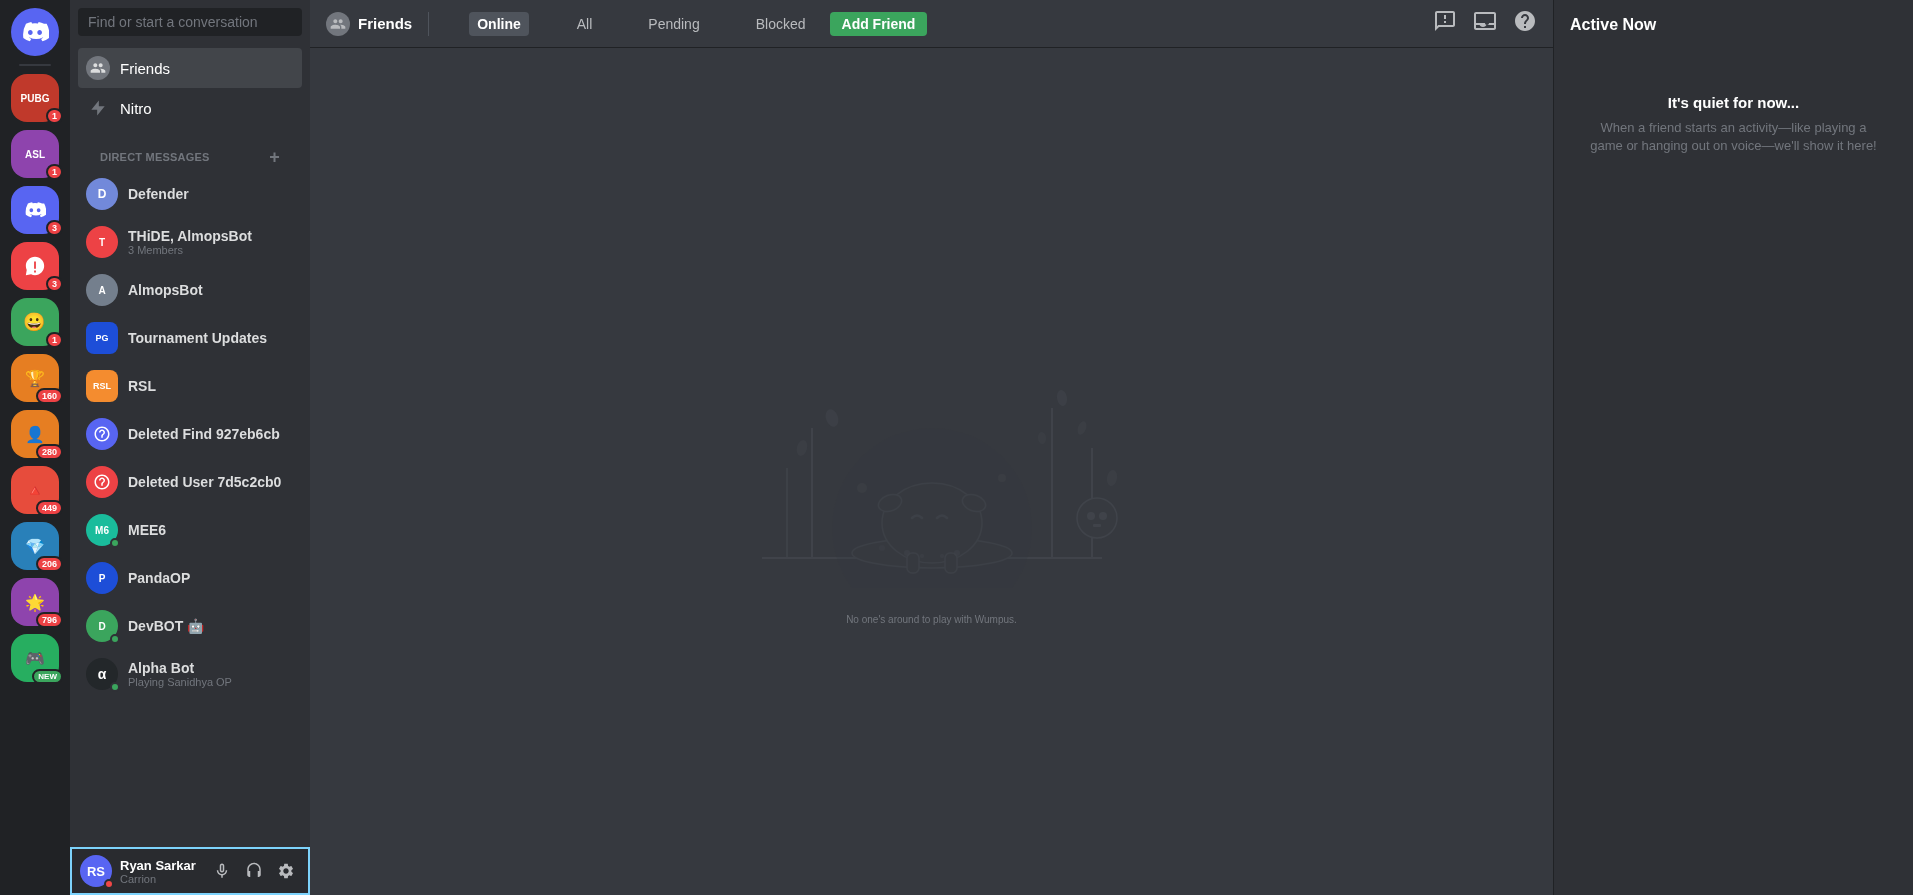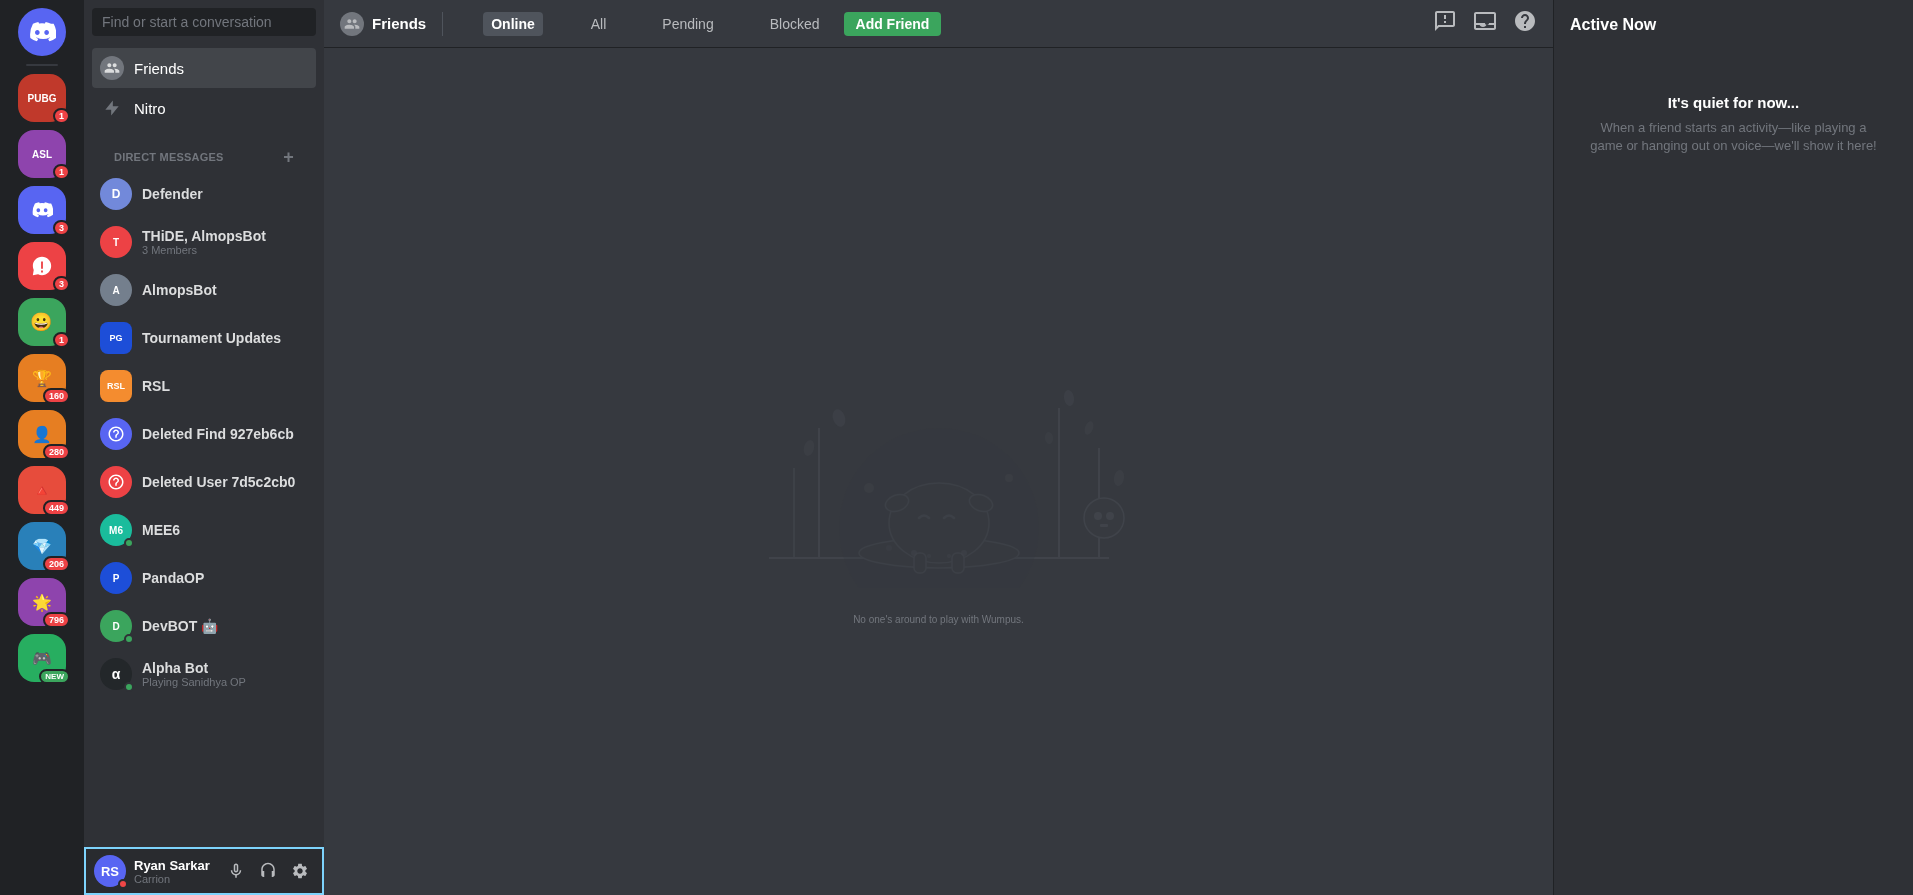--- a/index.html
+++ b/index.html
@@ -8,21 +8,21 @@
       background: #36393f;
       color: #dcddde;
       display: flex;
       width: 1913px;
       height: 895px;
       overflow: hidden;
     }
 
     
     .server-sidebar {
-      width: 84px;
+      width: 70px;
       background: #202225;
       display: flex;
       flex-direction: column;
       align-items: center;
       padding: 8px 0;
       gap: 8px;
       overflow-y: auto;
       flex-shrink: 0;
     }
     .server-icon {

